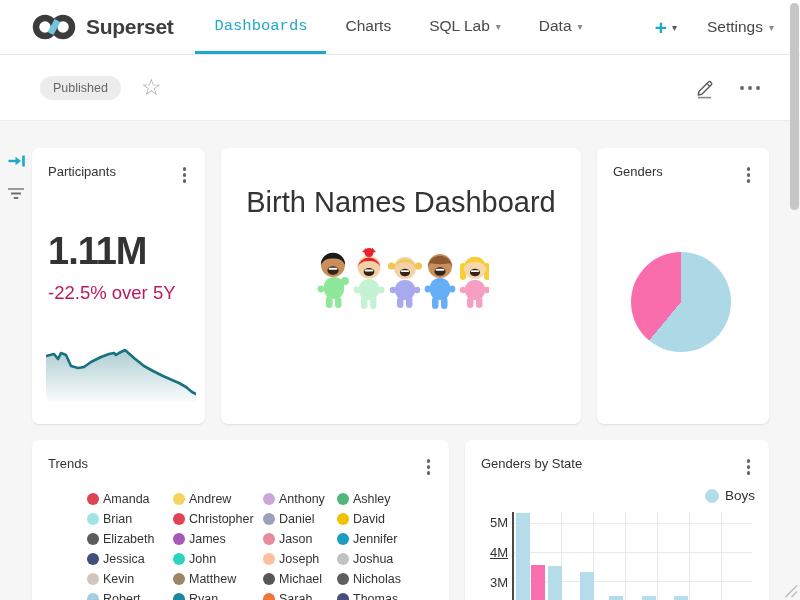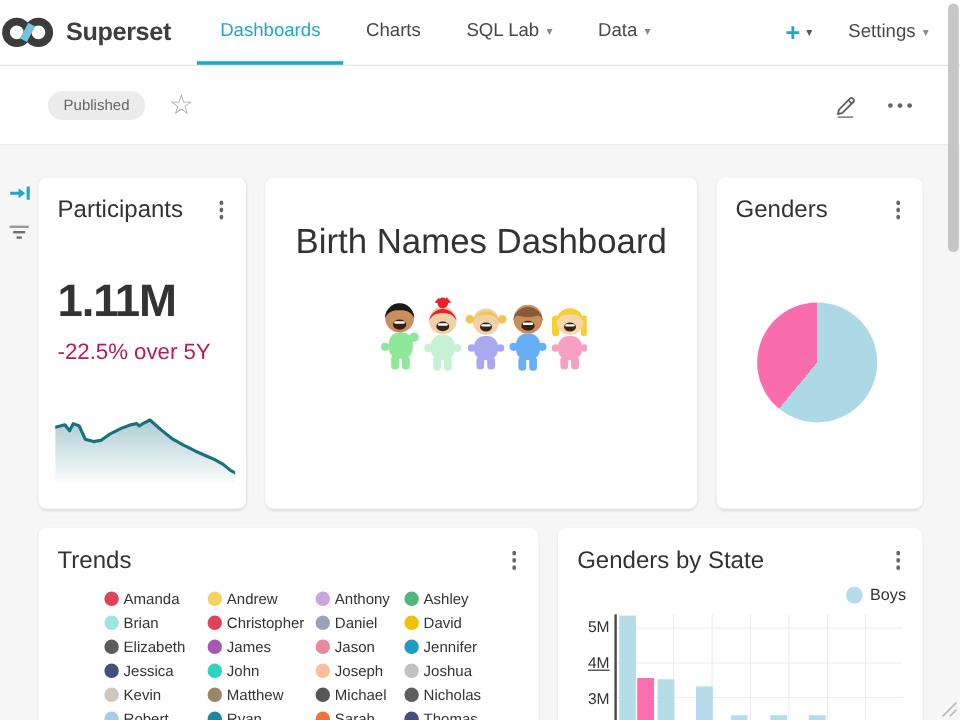--- a/index.html
+++ b/index.html
@@ -3,26 +3,26 @@
 <meta charset="utf-8">
 <style>
   * { margin:0; padding:0; box-sizing:border-box; }
   html,body { background:#fff; }
   body { font-family:"Liberation Sans", sans-serif; }
   #stage { position:relative; width:800px; height:600px; overflow:hidden; background:#F6F6F6; }
 
   
   .topnav { position:absolute; left:0; top:0; width:800px; height:55px; background:#fff;
             border-bottom:1px solid #E6E6E6; display:flex; align-items:stretch; z-index:5; }
-  .brand { display:flex; align-items:center; gap:9px; padding-left:0; }
+  .brand { display:flex; align-items:center; gap:9px; padding-left:31px; }
   .brand-name { font-size:21px; font-weight:700; color:#3E3E3E; letter-spacing:-0.3px; }
   .nav-items { display:flex; align-items:stretch; margin-left:22px; }
   .nav-item { display:flex; align-items:center; gap:6px; padding:0 19px; font-size:15.5px;
               color:#484848; cursor:pointer; border-bottom:3px solid transparent; }
-  .nav-item.active { color:#1FA8C9; border-bottom-color:#1FA8C9; font-weight:400; }
+  .nav-item.active { color:#1FA8C9; border-bottom-color:#1FA8C9; font-weight:400;font-family:Liberation Mono, monospace; }
   .caret { font-size:10px; color:#8A8A8A; line-height:1; transform:translateY(1px); }
   .nav-right { margin-left:auto; display:flex; align-items:center; gap:30px; padding-right:26px; }
   .plus-btn { display:flex; align-items:center; gap:5px; cursor:pointer; }
   .plus-glyph { color:#1FA8C9; font-size:21px; font-weight:700; line-height:1; }
   .settings { display:flex; align-items:center; gap:6px; font-size:15.5px; color:#484848; cursor:pointer; }
 
   
   .dash-header { position:absolute; left:0; top:55px; width:800px; height:66px; background:#fff;
                  border-bottom:1px solid #EDEDED; display:flex; align-items:center; padding:0 24px; z-index:4; }
   .dash-title { font-size:27px; color:#333; font-weight:500; letter-spacing:-0.2px; }
@@ -34,21 +34,21 @@
   .dots-h i { width:4px; height:4px; border-radius:50%; background:#666; }
 
   
   .body-area { position:absolute; left:0; top:121px; width:800px; height:479px; background:#F6F6F6; }
   .left-tools { position:absolute; left:6px; top:30px; display:flex; flex-direction:column; gap:12px; }
   .tool-btn { width:20px; height:20px; display:flex; align-items:center; justify-content:center; cursor:pointer; }
 
   .card { position:absolute; background:#fff; border-radius:7px; box-shadow:0 1px 2px rgba(0,0,0,0.10);
           overflow:hidden; }
   .card-head { display:flex; align-items:flex-start; justify-content:space-between; padding:16px 14px 0 16px; }
-  .card-title { font-size:20px; color:#333; font-weight:500; }
+  .card-title { font-size:13px; color:#333; font-weight:500; }
   .kebab { display:flex; flex-direction:column; gap:2.5px; padding:3px 5px; cursor:pointer; }
   .kebab i { width:3.5px; height:3.5px; border-radius:50%; background:#666; }
 
   
   #card-participants { left:32px; top:27px; width:173px; height:276px; }
   .big-number { position:absolute; left:16px; top:82px; font-size:38px; font-weight:600; color:#333; letter-spacing:-1px; }
   .subheader { position:absolute; left:16px; top:134px; font-size:18.5px; color:#be185d; }
   .sparkline { position:absolute; left:14px; top:188px; }
 
   

